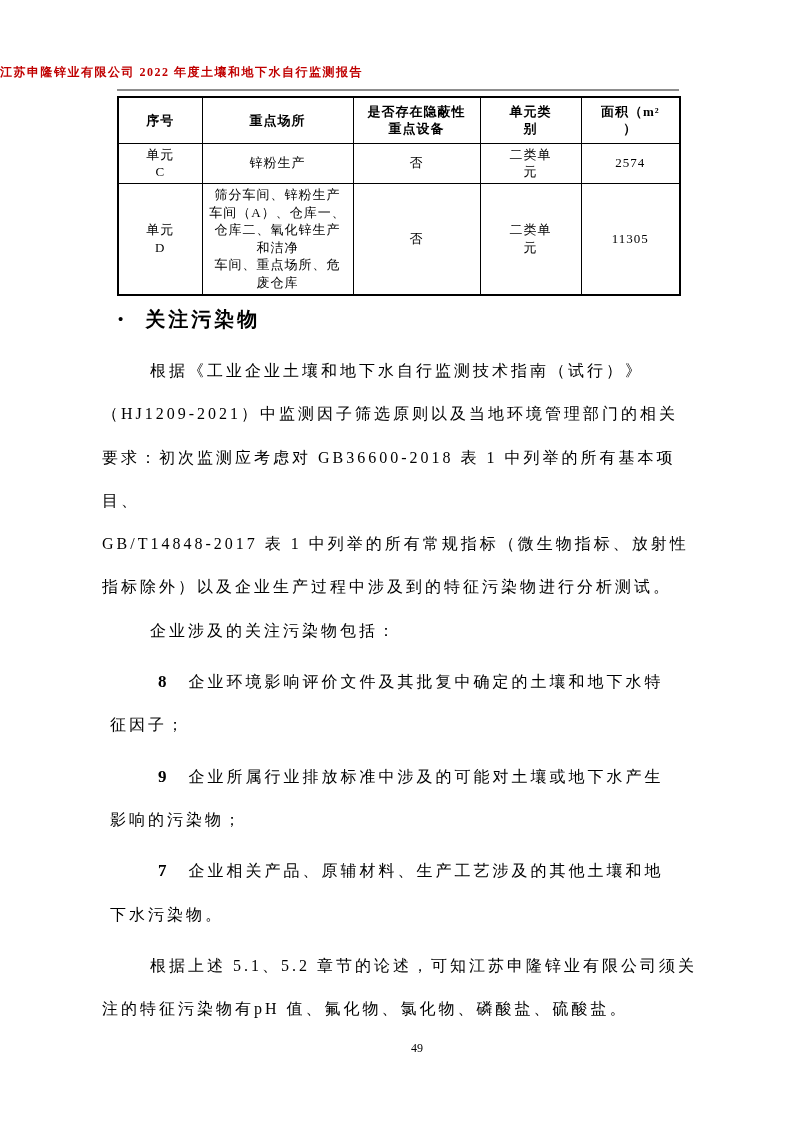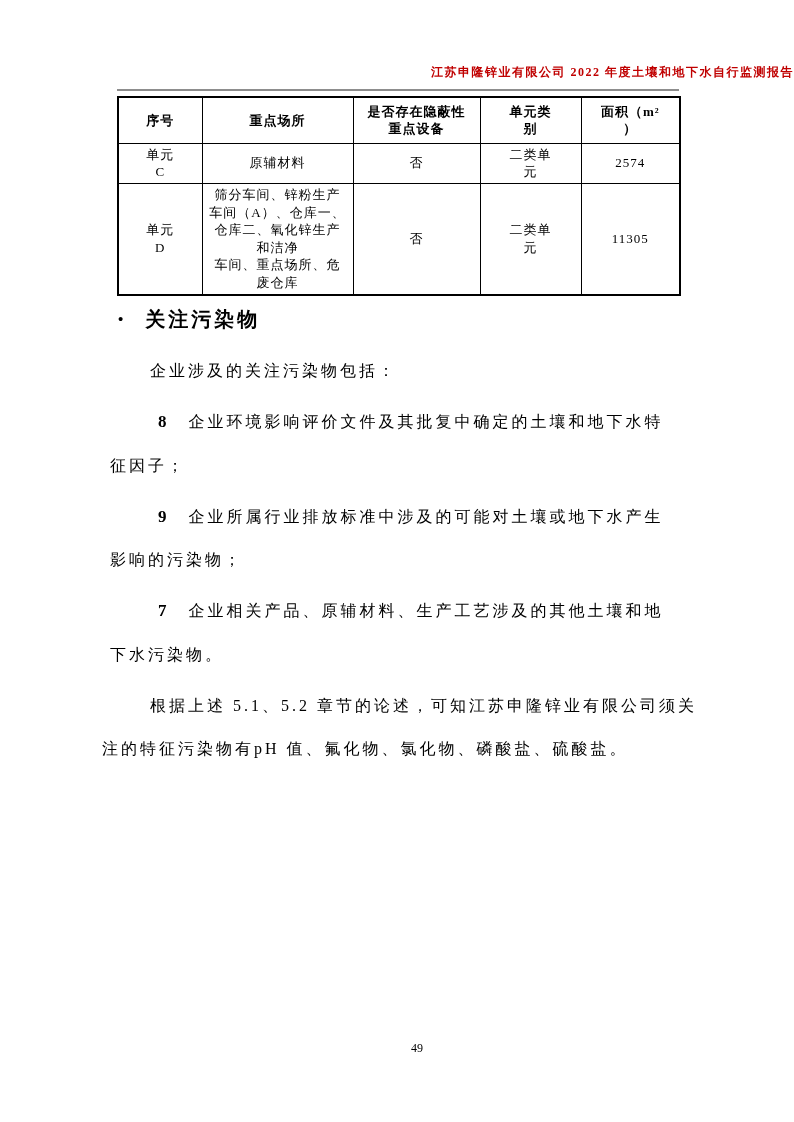--- a/index.html
+++ b/index.html
@@ -8,21 +8,21 @@
     width:794px; height:1122px;
     background:#ffffff;
     font-family:"Liberation Serif", serif;
     color:#000;
     overflow:hidden;
   }
 
   
   .doc-header {
     position:absolute; top:64px; left:0; width:100%;
-    text-align:right;
+    text-align:left;
     font-size:12px; font-weight:bold;
     letter-spacing:1.5px;
     color:#c00000;
   }
   .header-rule {
     position:absolute; left:117px; top:89px; width:562px; height:2px;
     background:#8d8d8d;
   }
 
   
@@ -101,21 +101,21 @@
       <th>是否存在隐蔽性
 重点设备</th>
       <th>单元类
 别</th>
       <th>面积（m²
 ）</th>
     </tr>
     <tr class="row-c">
       <td>单元
 C</td>
-      <td>原辅材料</td>
+      <td>锌粉生产</td>
       <td>否</td>
       <td>二类单
 元</td>
       <td>2574</td>
     </tr>
     <tr class="row-d">
       <td>单元
 D</td>
       <td class="cell-left">筛分车间、锌粉生产
 车间（A）、仓库一、
@@ -129,20 +129,25 @@
       <td>11305</td>
     </tr>
   </tbody>
     </table>
 
   <div class="section-heading">
     <span class="bullet">•</span><span>关注污染物</span>
   </div>
 
   <div class="body-text">
+    <p>根据《工业企业土壤和地下水自行监测技术指南（试行）》
+（HJ1209-2021）中监测因子筛选原则以及当地环境管理部门的相关
+要求：初次监测应考虑对 GB36600-2018 表 1 中列举的所有基本项目、
+GB/T14848-2017 表 1 中列举的所有常规指标（微生物指标、放射性
+指标除外）以及企业生产过程中涉及到的特征污染物进行分析测试。</p>
     <p>企业涉及的关注污染物包括：</p>
 
     <div class="item">
       <span class="num">8</span><span class="itext">企业环境影响评价文件及其批复中确定的土壤和地下水特
 征因子；</span>
     </div>
     <div class="item">
       <span class="num">9</span><span class="itext">企业所属行业排放标准中涉及的可能对土壤或地下水产生
 影响的污染物；</span>
     </div>

